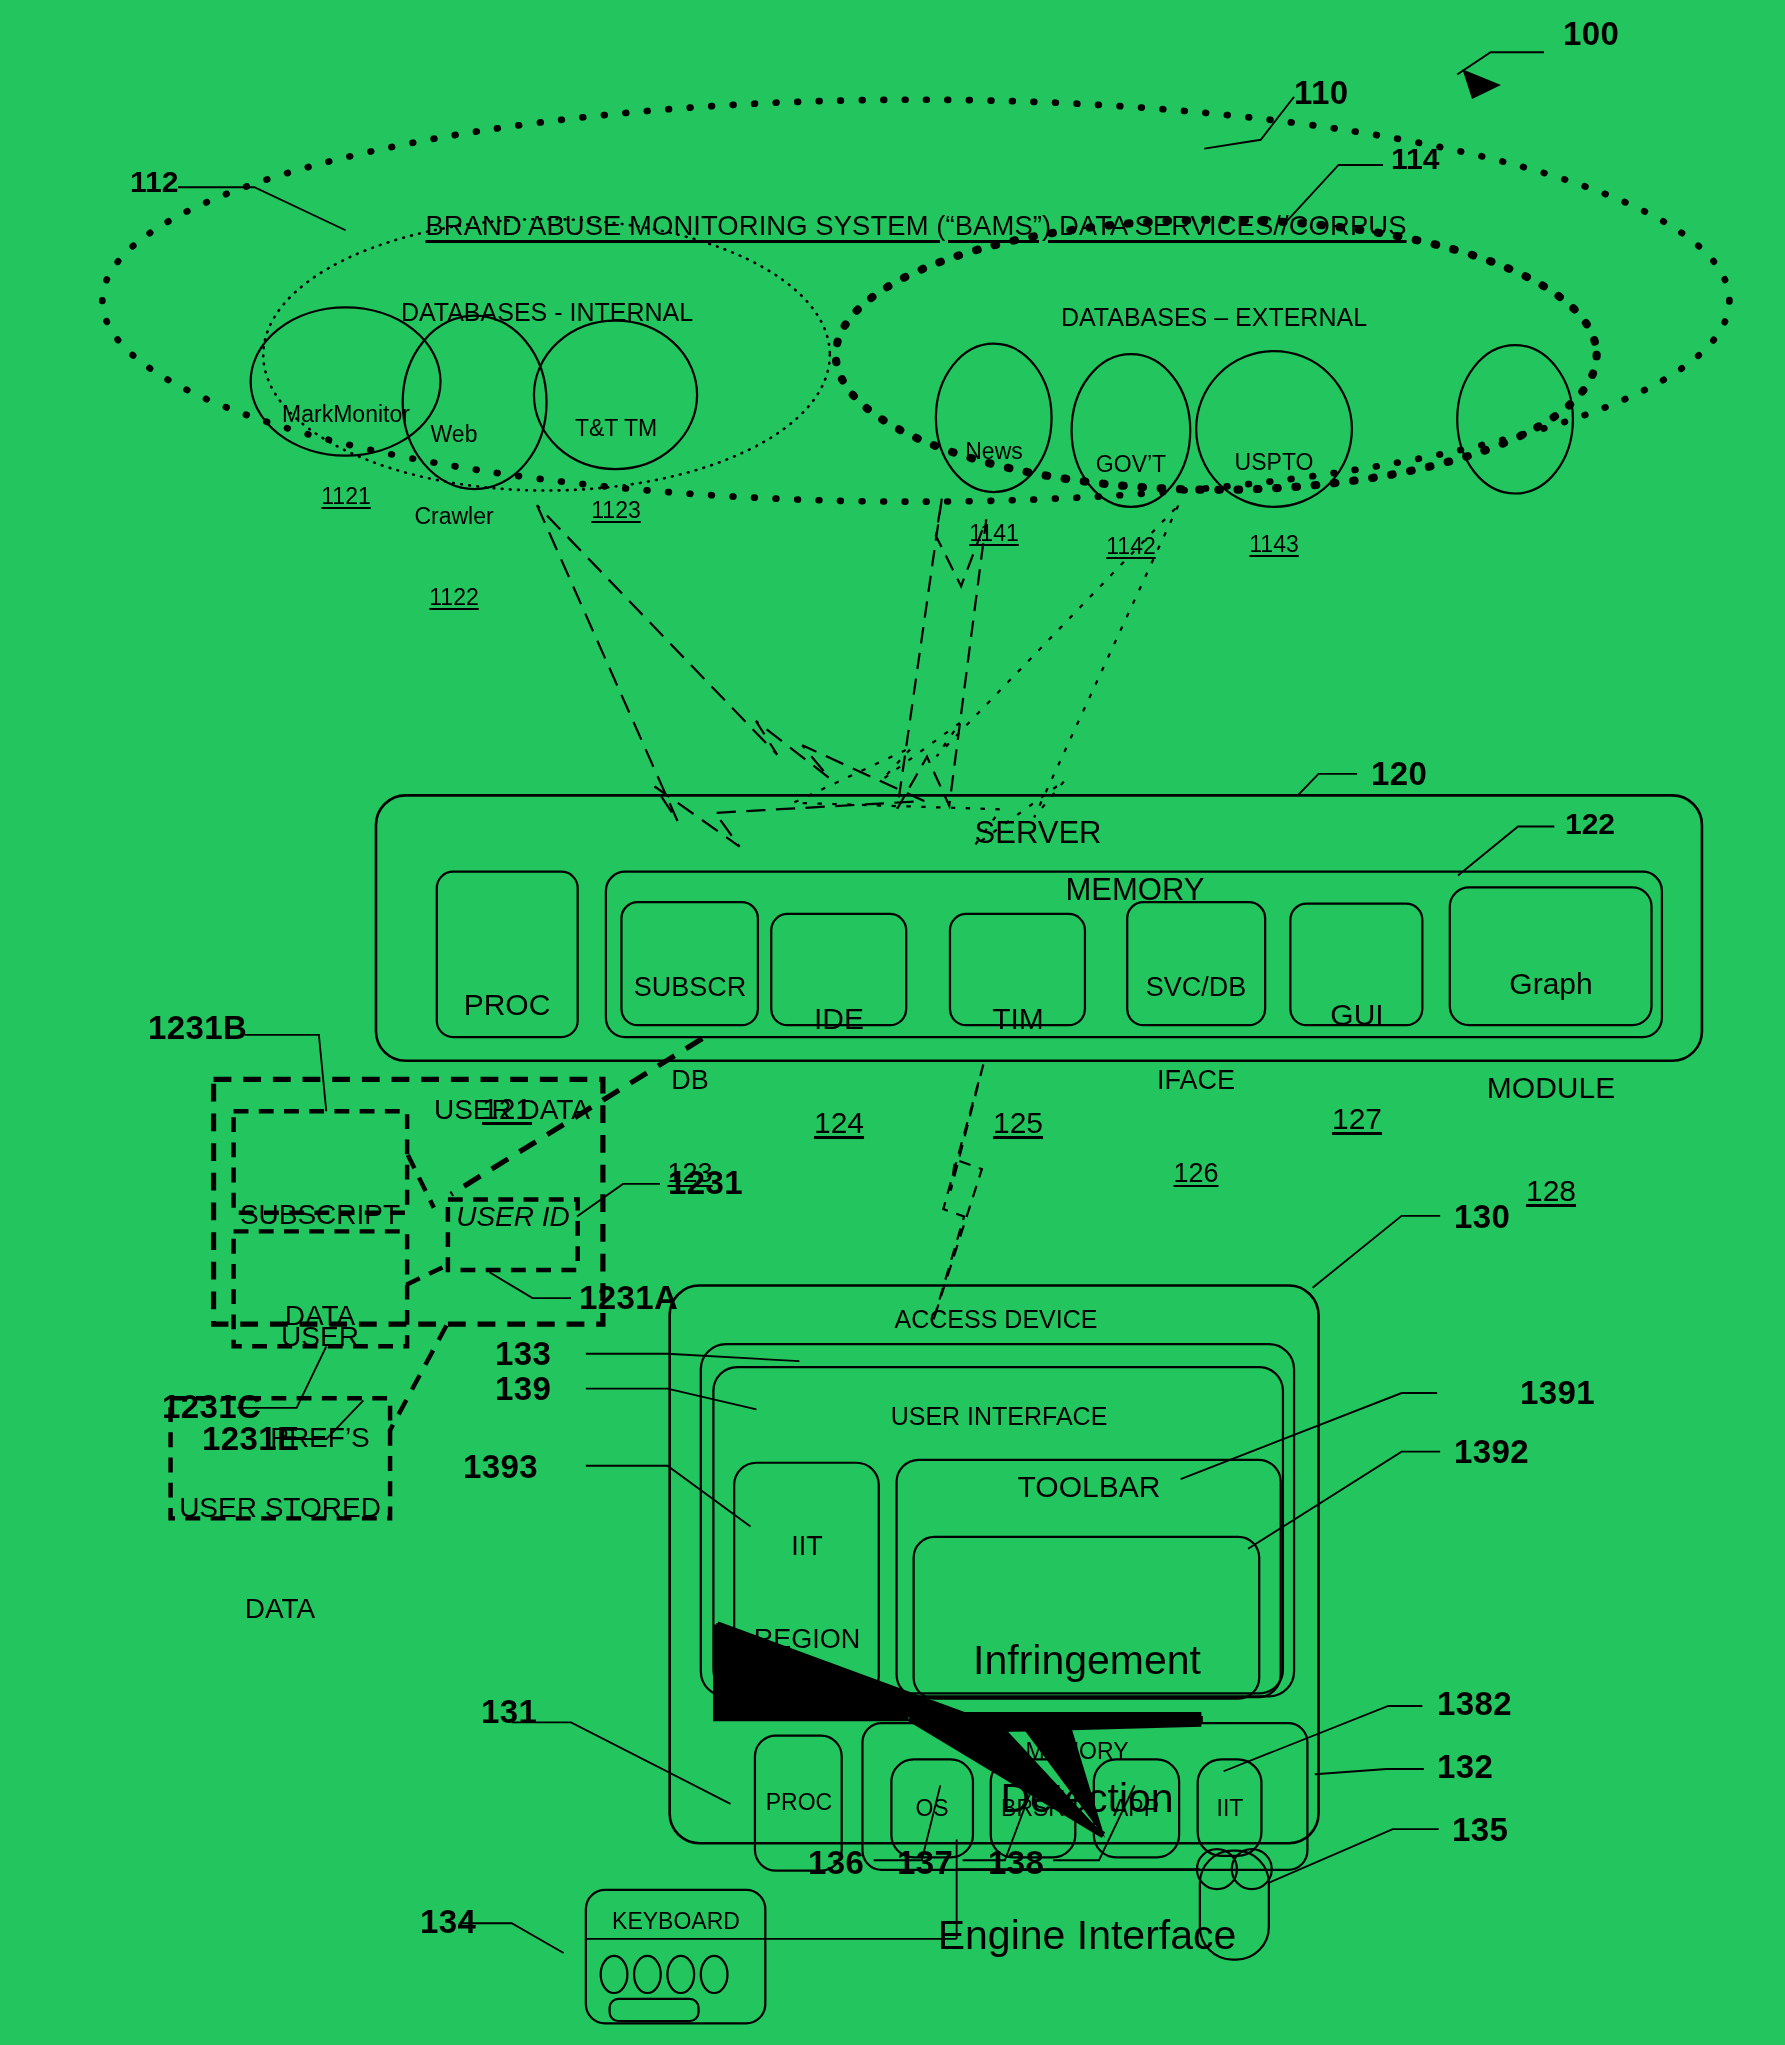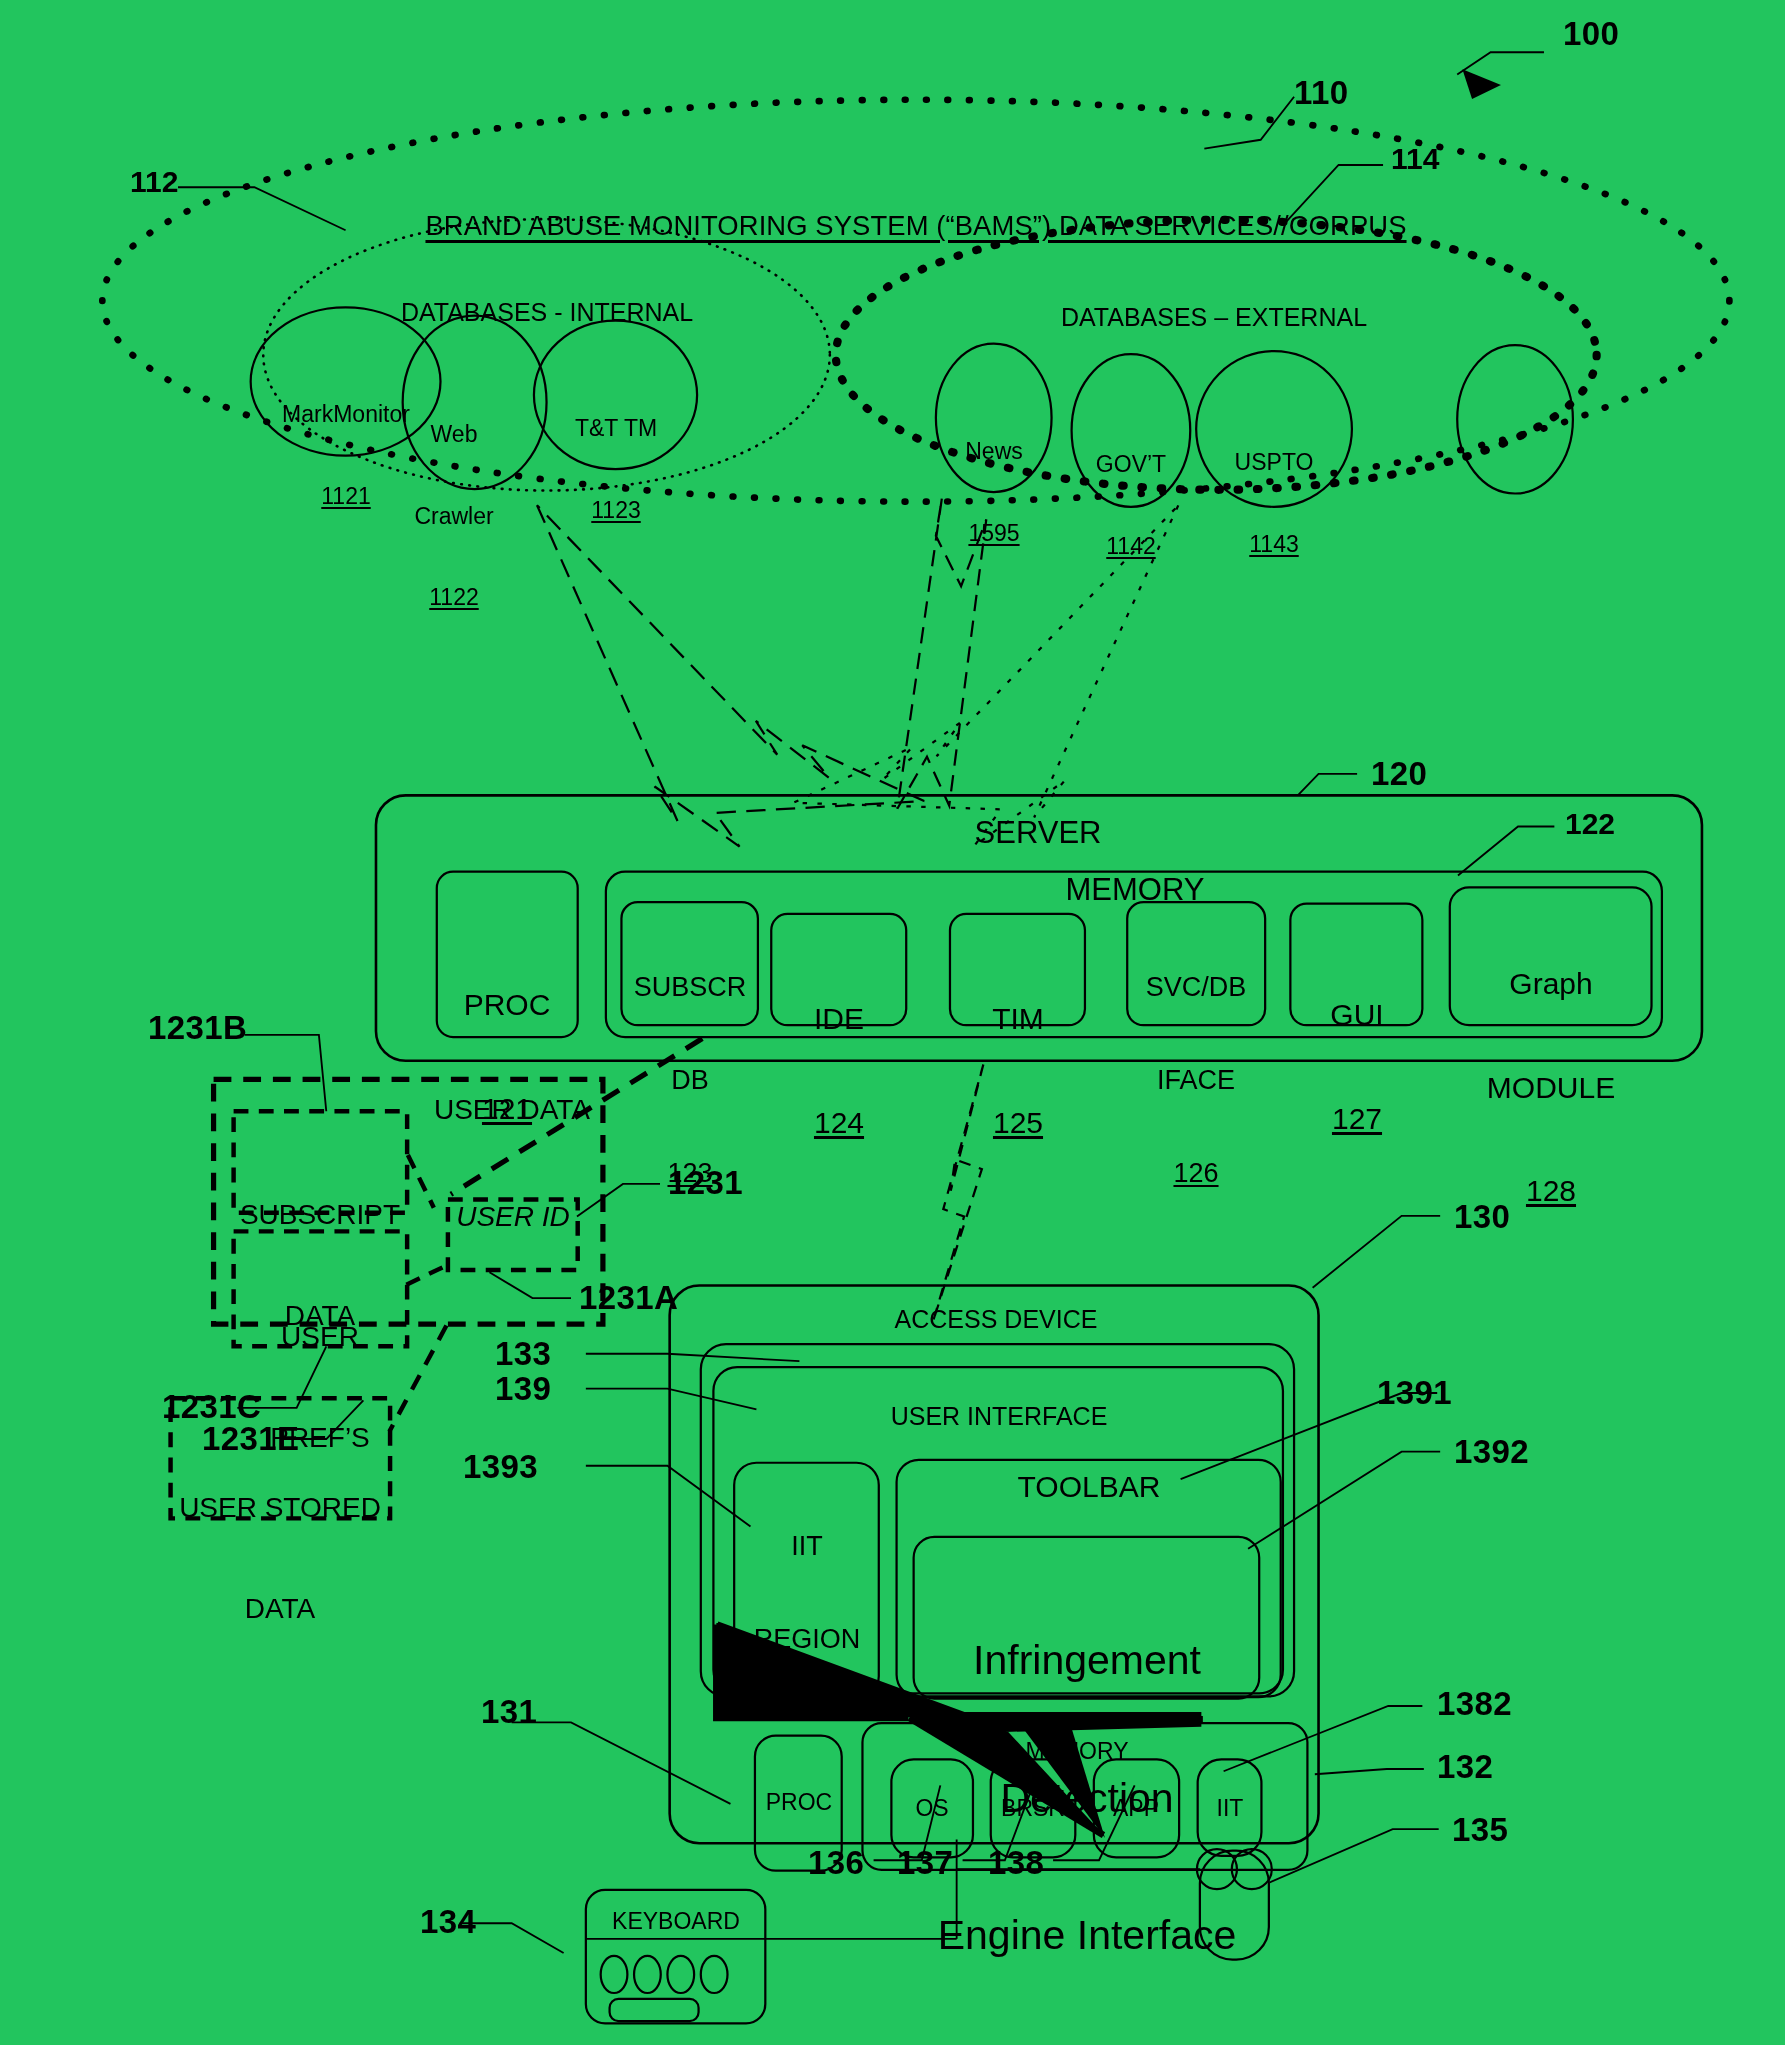--- a/index.html
+++ b/index.html
@@ -183,21 +183,21 @@
     <div>Crawler</div>
     <div class="u">1122</div>
   </div>
   <div class="lbl node ctr" style="left:616px;top:361px;">
     <div>T&amp;T TM</div>
     <div class="u">1123</div>
   </div>
 
   <div class="lbl node ctr" style="left:994px;top:384px;">
     <div>News</div>
-    <div class="u">1595</div>
+    <div class="u">1141</div>
   </div>
   <div class="lbl node ctr" style="left:1131px;top:397px;">
     <div>GOV’T</div>
     <div class="u">1142</div>
   </div>
   <div class="lbl node ctr" style="left:1274px;top:395px;">
     <div>USPTO</div>
     <div class="u">1143</div>
   </div>
 
@@ -257,21 +257,21 @@
   <div class="lbl dashtxt ctr" style="left:280px;top:1424px;">
     <div>USER STORED</div>
     <div>DATA</div>
   </div>
 
   <div class="lbl ref" style="left:1454px;top:1198px;">130</div>
   <div class="lbl dbgroup ctr" style="left:996px;top:1305px;">ACCESS DEVICE</div>
   <div class="lbl ref" style="left:495px;top:1335px;">133</div>
   <div class="lbl ref" style="left:495px;top:1370px;">139</div>
   <div class="lbl ref" style="left:463px;top:1448px;">1393</div>
-  <div class="lbl ref" style="left:1377px;top:1374px;">1391</div>
+  <div class="lbl ref" style="left:1520px;top:1374px;">1391</div>
   <div class="lbl ref" style="left:1454px;top:1433px;">1392</div>
 
   <div class="lbl dbgroup ctr" style="left:999px;top:1402px;">USER INTERFACE</div>
   <div class="lbl boxtxt-sm ctr" style="left:807px;top:1469px;">
     <div>IIT</div>
     <div>REGION</div>
   </div>
   <div class="lbl boxtxt ctr" style="left:1089px;top:1470px;">TOOLBAR</div>
   <div class="lbl big ctr" style="left:1087px;top:1546px;">
     <div>Infringement</div>

